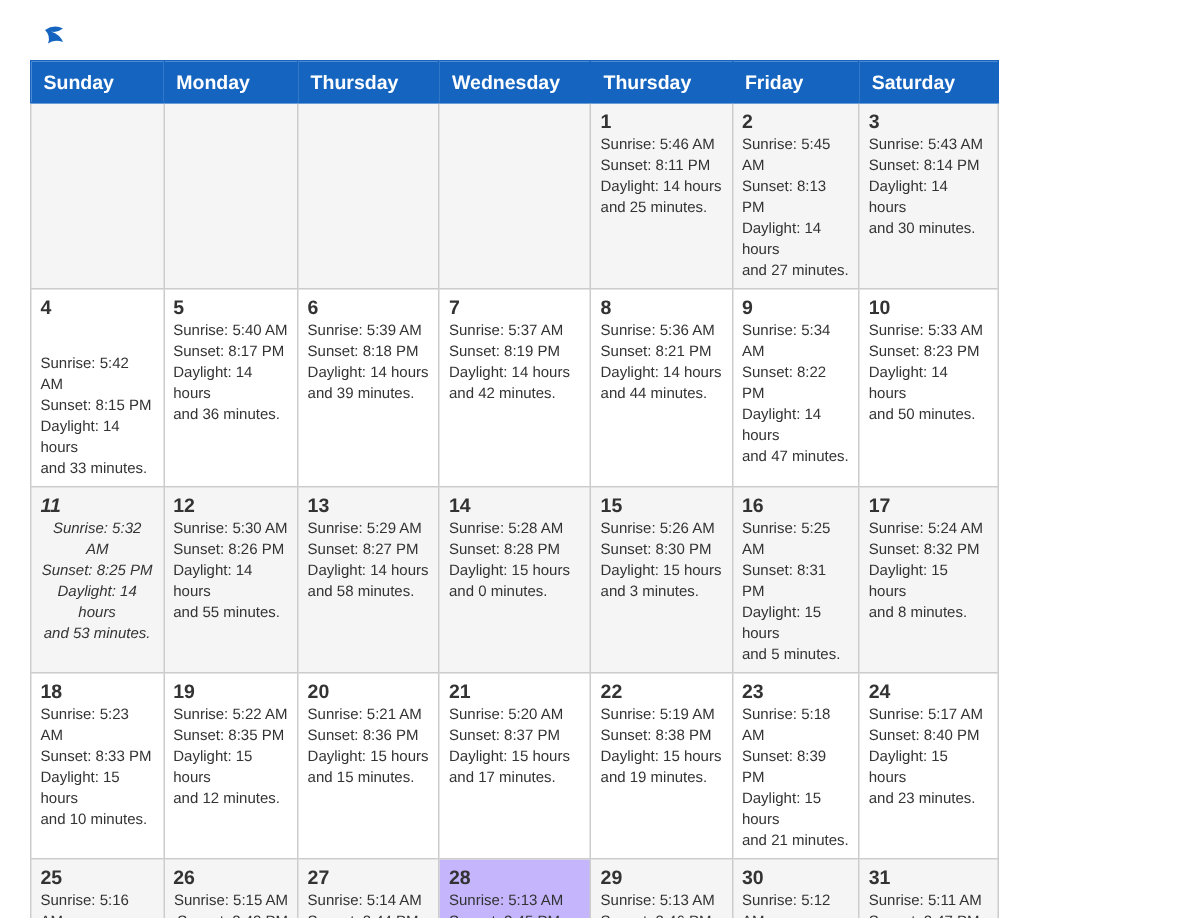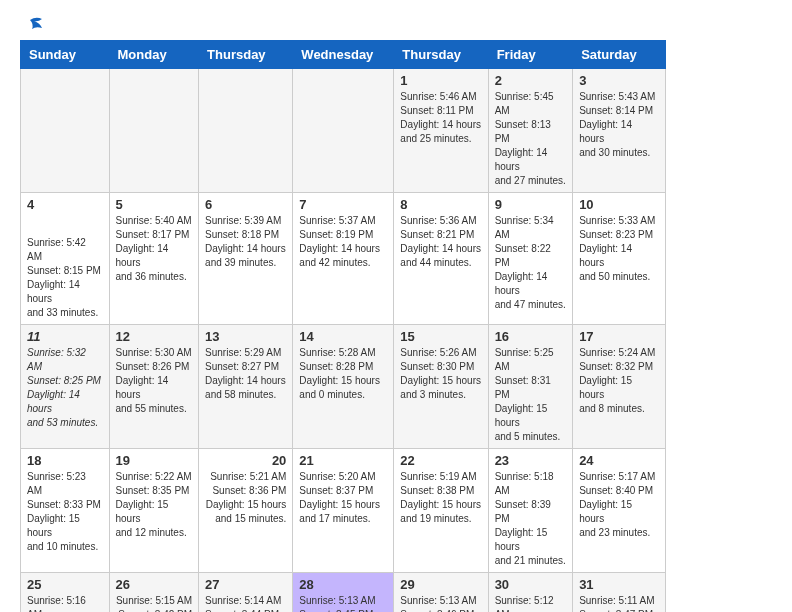--- a/index.html
+++ b/index.html
@@ -202,21 +202,21 @@
             <div class="day-num">10</div>
             <div class="day-info" style="white-space: pre-line;">Sunrise: 5:33 AM
 Sunset: 8:23 PM
 Daylight: 14 hours
 and 50 minutes.</div>
           </td>
         </tr>
         <tr>
           <td style="background: rgb(245, 245, 245); font-style: italic;">
             <div class="day-num">11</div>
-            <div class="day-info" style="white-space: pre-line;">Sunrise: 5:32 AM
+            <div class="day-info" style="white-space: pre-line; text-align: center;">Sunrise: 5:32 AM
 Sunset: 8:25 PM
 Daylight: 14 hours
 and 53 minutes.</div>
           </td>
           <td style="background: rgb(245, 245, 245);">
             <div class="day-num">12</div>
             <div class="day-info" style="white-space: pre-line;">Sunrise: 5:30 AM
 Sunset: 8:26 PM
 Daylight: 14 hours
 and 55 minutes.</div>
@@ -265,21 +265,21 @@
 Daylight: 15 hours
 and 10 minutes.</div>
           </td>
           <td style="background: rgb(255, 255, 255);">
             <div class="day-num">19</div>
             <div class="day-info" style="white-space: pre-line;">Sunrise: 5:22 AM
 Sunset: 8:35 PM
 Daylight: 15 hours
 and 12 minutes.</div>
           </td>
-          <td style="background: rgb(255, 255, 255); text-align: right;">
+          <td style="background: rgb(255, 255, 255);">
             <div class="day-num">20</div>
             <div class="day-info" style="white-space: pre-line;">Sunrise: 5:21 AM
 Sunset: 8:36 PM
 Daylight: 15 hours
 and 15 minutes.</div>
           </td>
           <td style="background: rgb(255, 255, 255);">
             <div class="day-num">21</div>
             <div class="day-info" style="white-space: pre-line;">Sunrise: 5:20 AM
 Sunset: 8:37 PM

